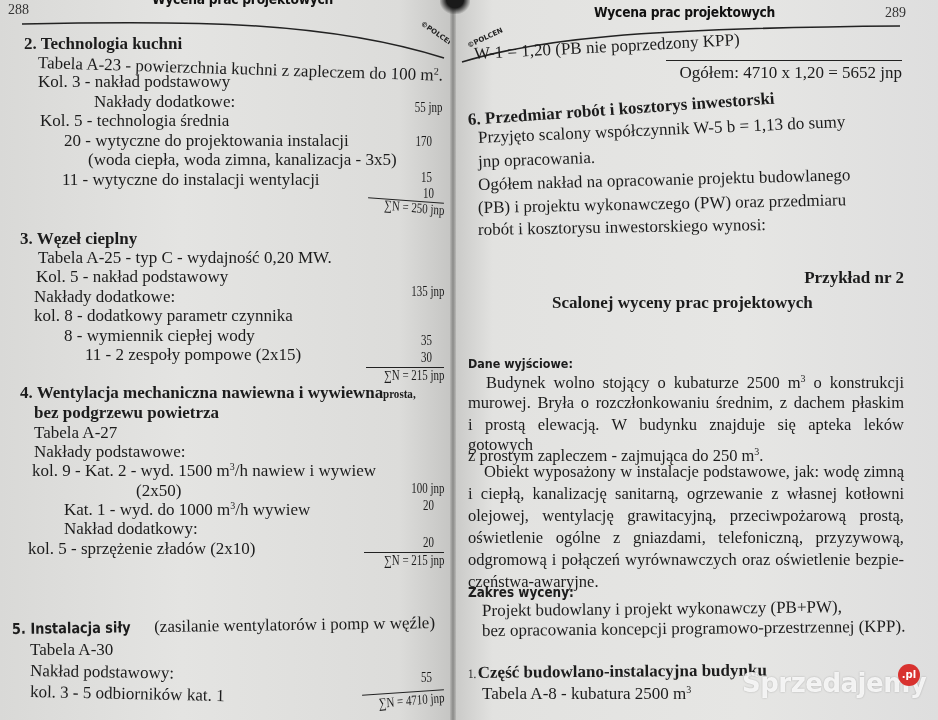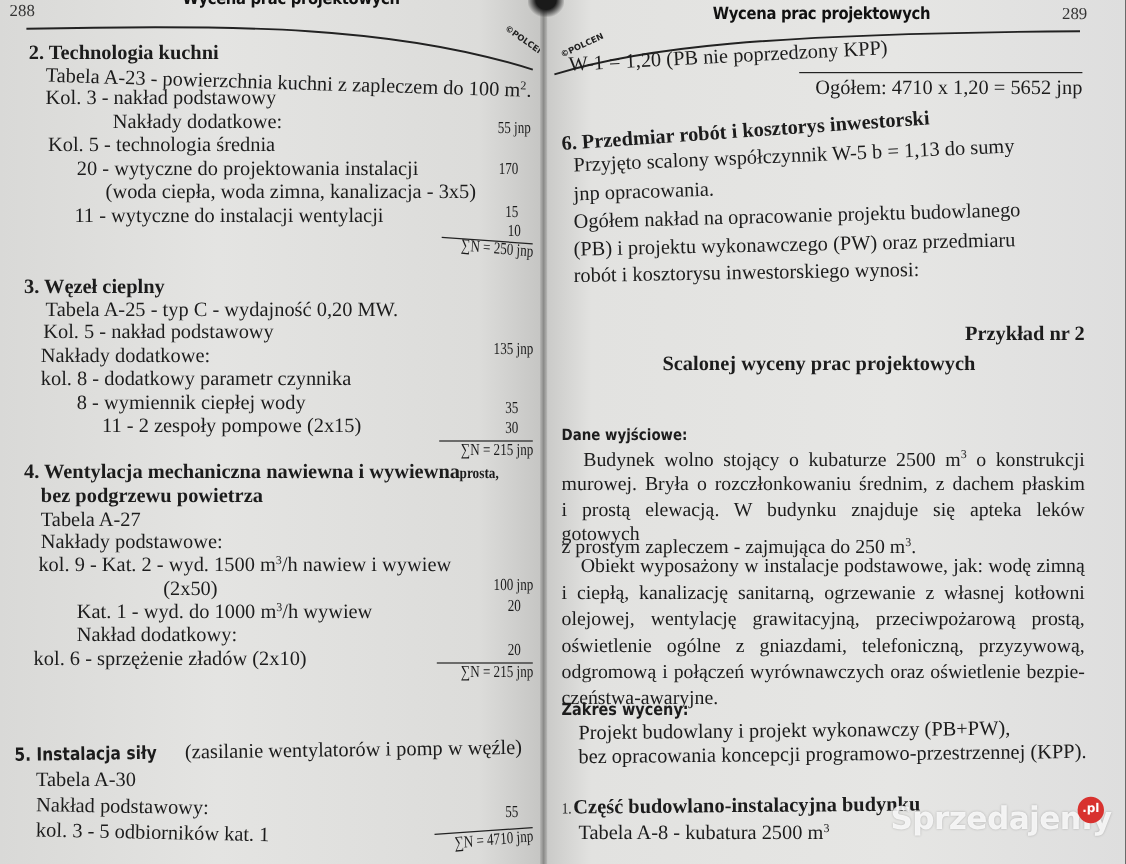--- a/index.html
+++ b/index.html
@@ -106,21 +106,21 @@
     <span class="abs h" style="left:20px;top:383px;"><span>4. Wentylacja mechaniczna nawiewna i wywiewna</span><span class="small" style="font-weight:bold;"> prosta,</span></span>
     <span class="abs h" style="left:34px;top:403px;">bez podgrzewu powietrza</span>
     <span class="abs t" style="left:34px;top:423px;">Tabela A-27</span>
     <span class="abs t" style="left:34px;top:442px;">Nakłady podstawowe:</span>
     <span class="abs t" style="left:32px;top:461px;"><span>kol. 9 - Kat. 2 - wyd. 1500 m</span><sup>3</sup><span>/h nawiew i wywiew</span></span>
     <span class="abs t" style="left:136px;top:481px;">(2x50)</span>
     <span class="abs num" style="right:10px;top:481px;">100 jnp</span>
     <span class="abs t" style="left:64px;top:500px;"><span>Kat. 1 - wyd. do 1000 m</span><sup>3</sup><span>/h wywiew</span></span>
     <span class="abs num" style="right:20px;top:498px;">20</span>
     <span class="abs t" style="left:64px;top:519px;">Nakład dodatkowy:</span>
-    <span class="abs t" style="left:28px;top:539px;">kol. 6 - sprzężenie zładów (2x10)</span>
+    <span class="abs t" style="left:28px;top:539px;">kol. 5 - sprzężenie zładów (2x10)</span>
     <span class="abs num" style="right:20px;top:535px;">20</span>
     <div class="sum-line" style="left:364px;top:552px;width:80px;"></div>
     <span class="abs sum" style="right:10px;top:553px;">∑N = 215 jnp</span>
 
     <span class="abs t" style="left:12px;top:619px;transform:rotate(-0.8deg);transform-origin:left center;"><b class="bold-sans-small" style="display:inline-block;font-size:15px;">5. Instalacja siły</b><span> (zasilanie wentylatorów i pomp w węźle)</span></span>
     <span class="abs t" style="left:30px;top:640px;">Tabela A-30</span>
     <span class="abs t" style="left:30px;top:661px;transform:rotate(1deg);transform-origin:left center;">Nakład podstawowy:</span>
     <span class="abs t" style="left:30px;top:682px;transform:rotate(1.2deg);transform-origin:left center;">kol. 3 - 5 odbiorników kat. 1</span>
     <span class="abs num" style="right:22px;top:670px;">55</span>
     <div class="sum-line" style="left:362px;top:692px;width:82px;transform:rotate(-4deg);"></div>

